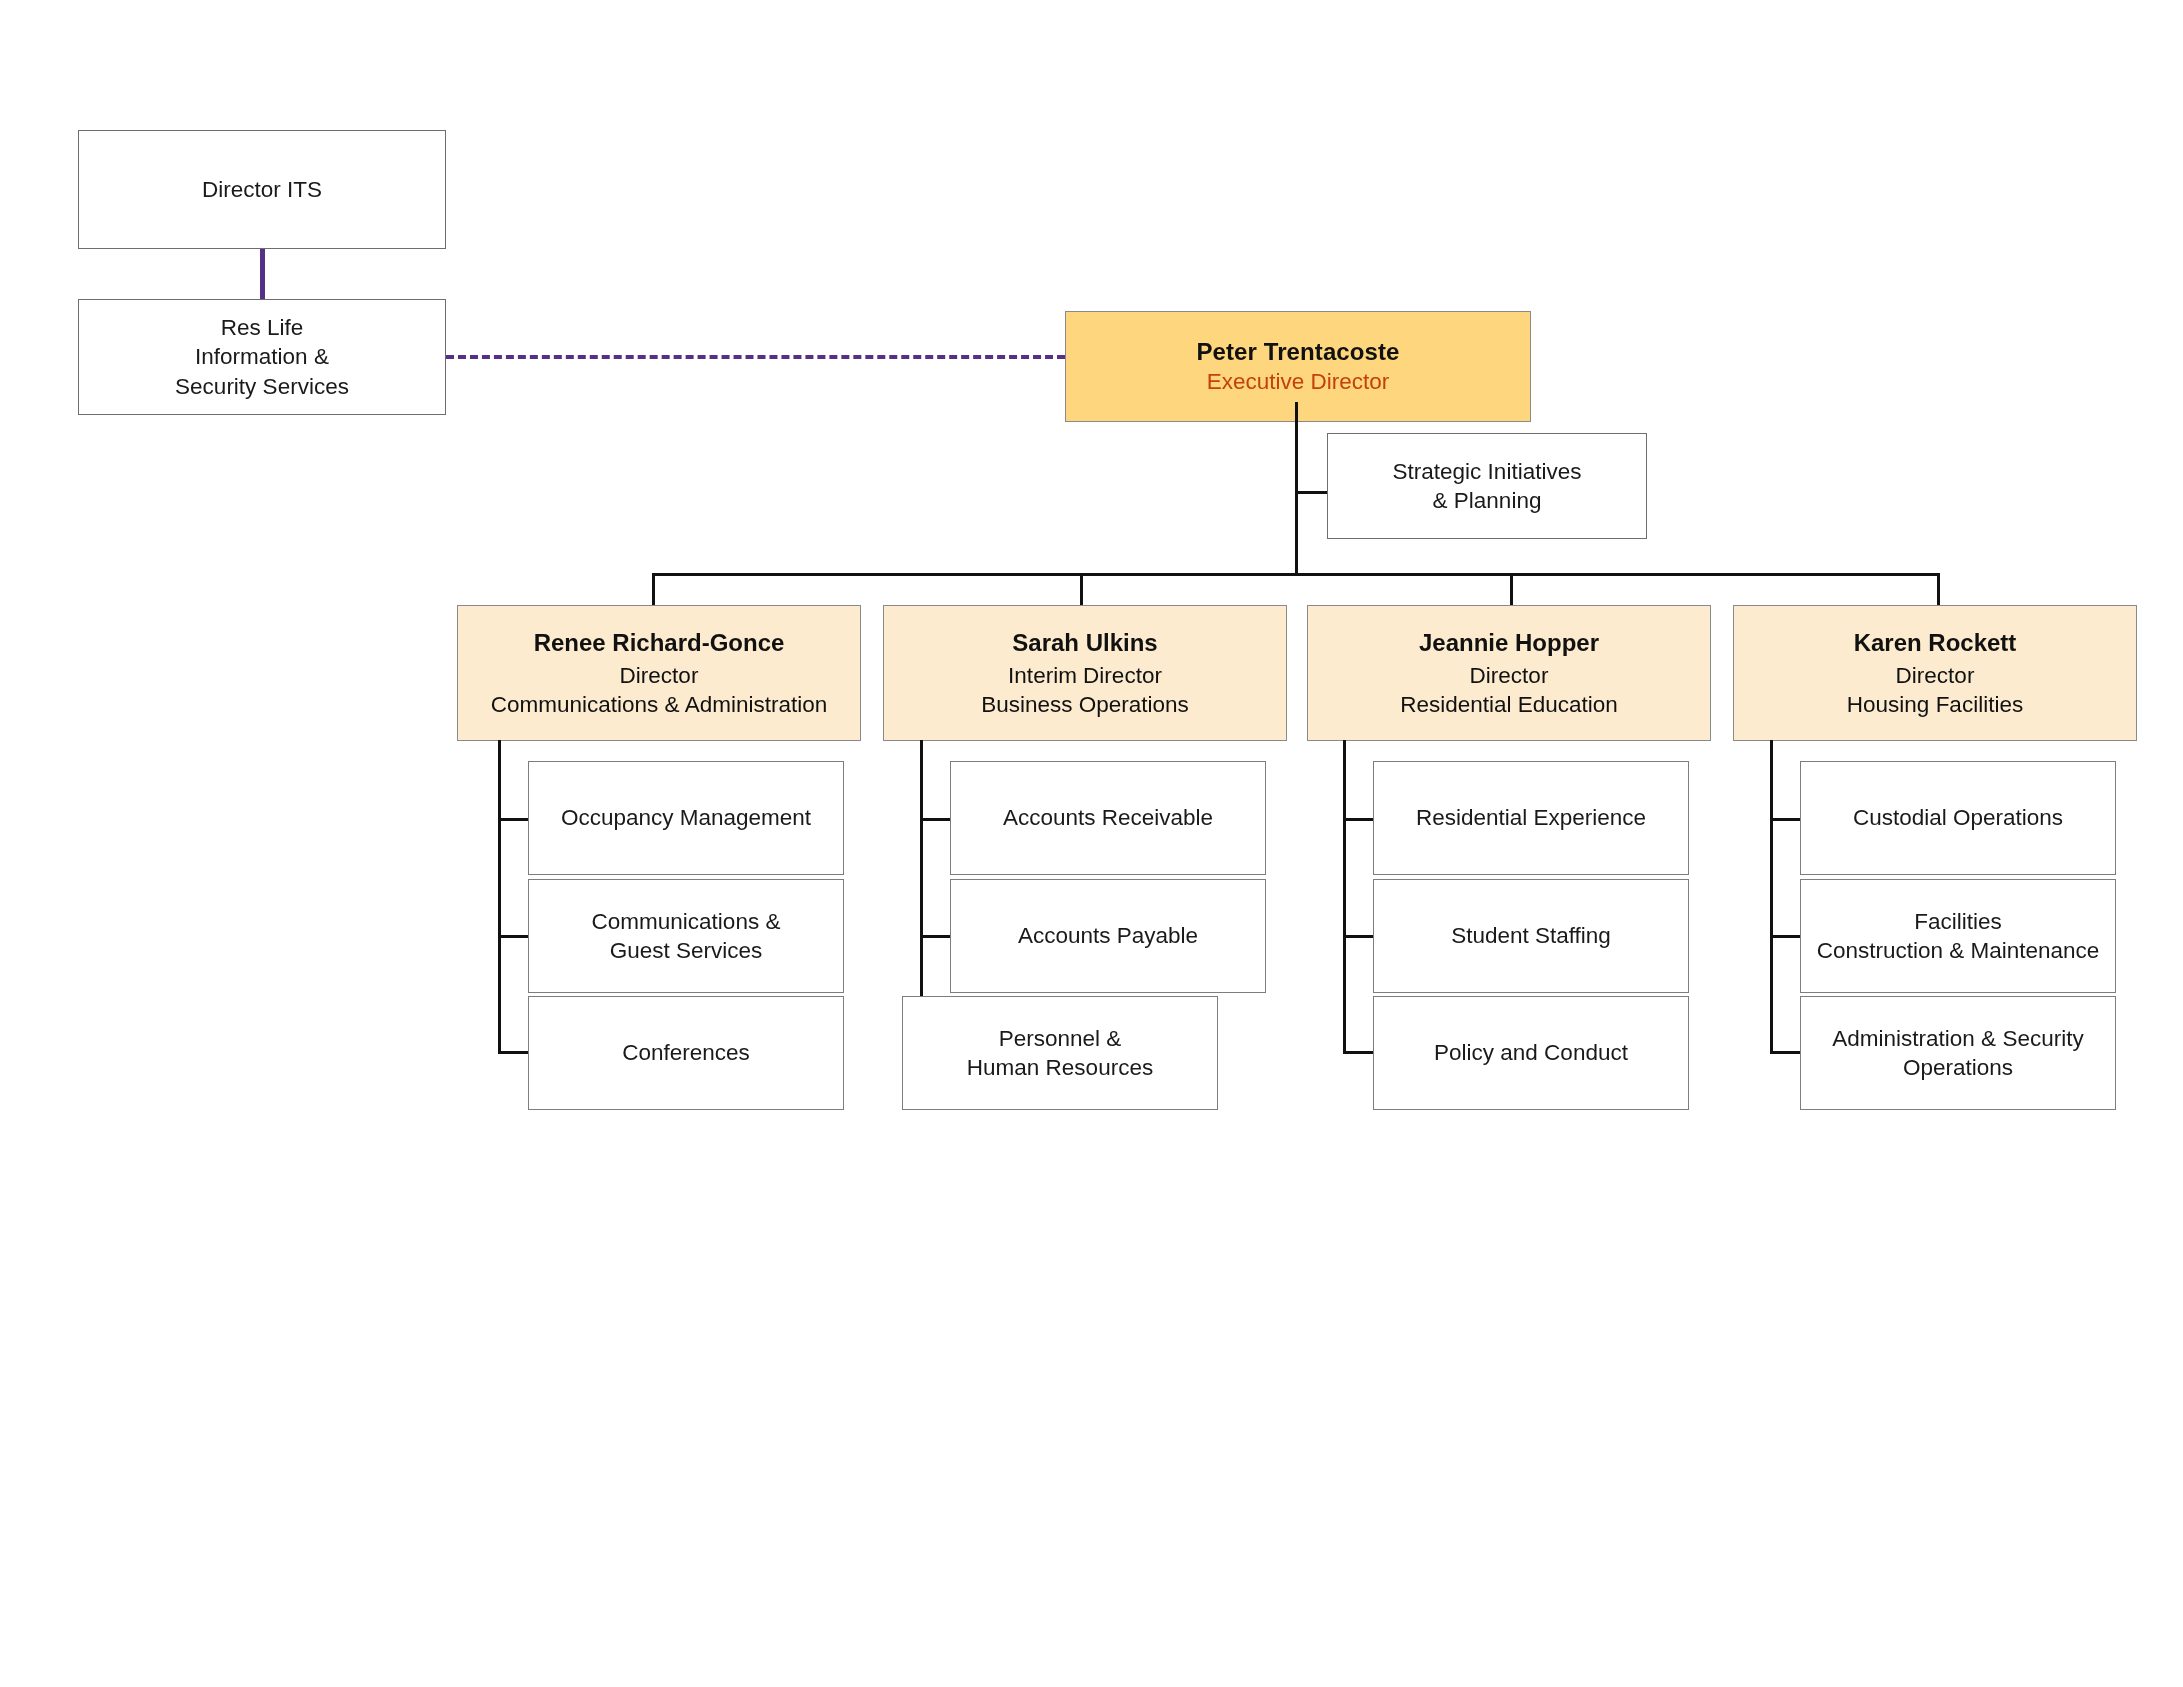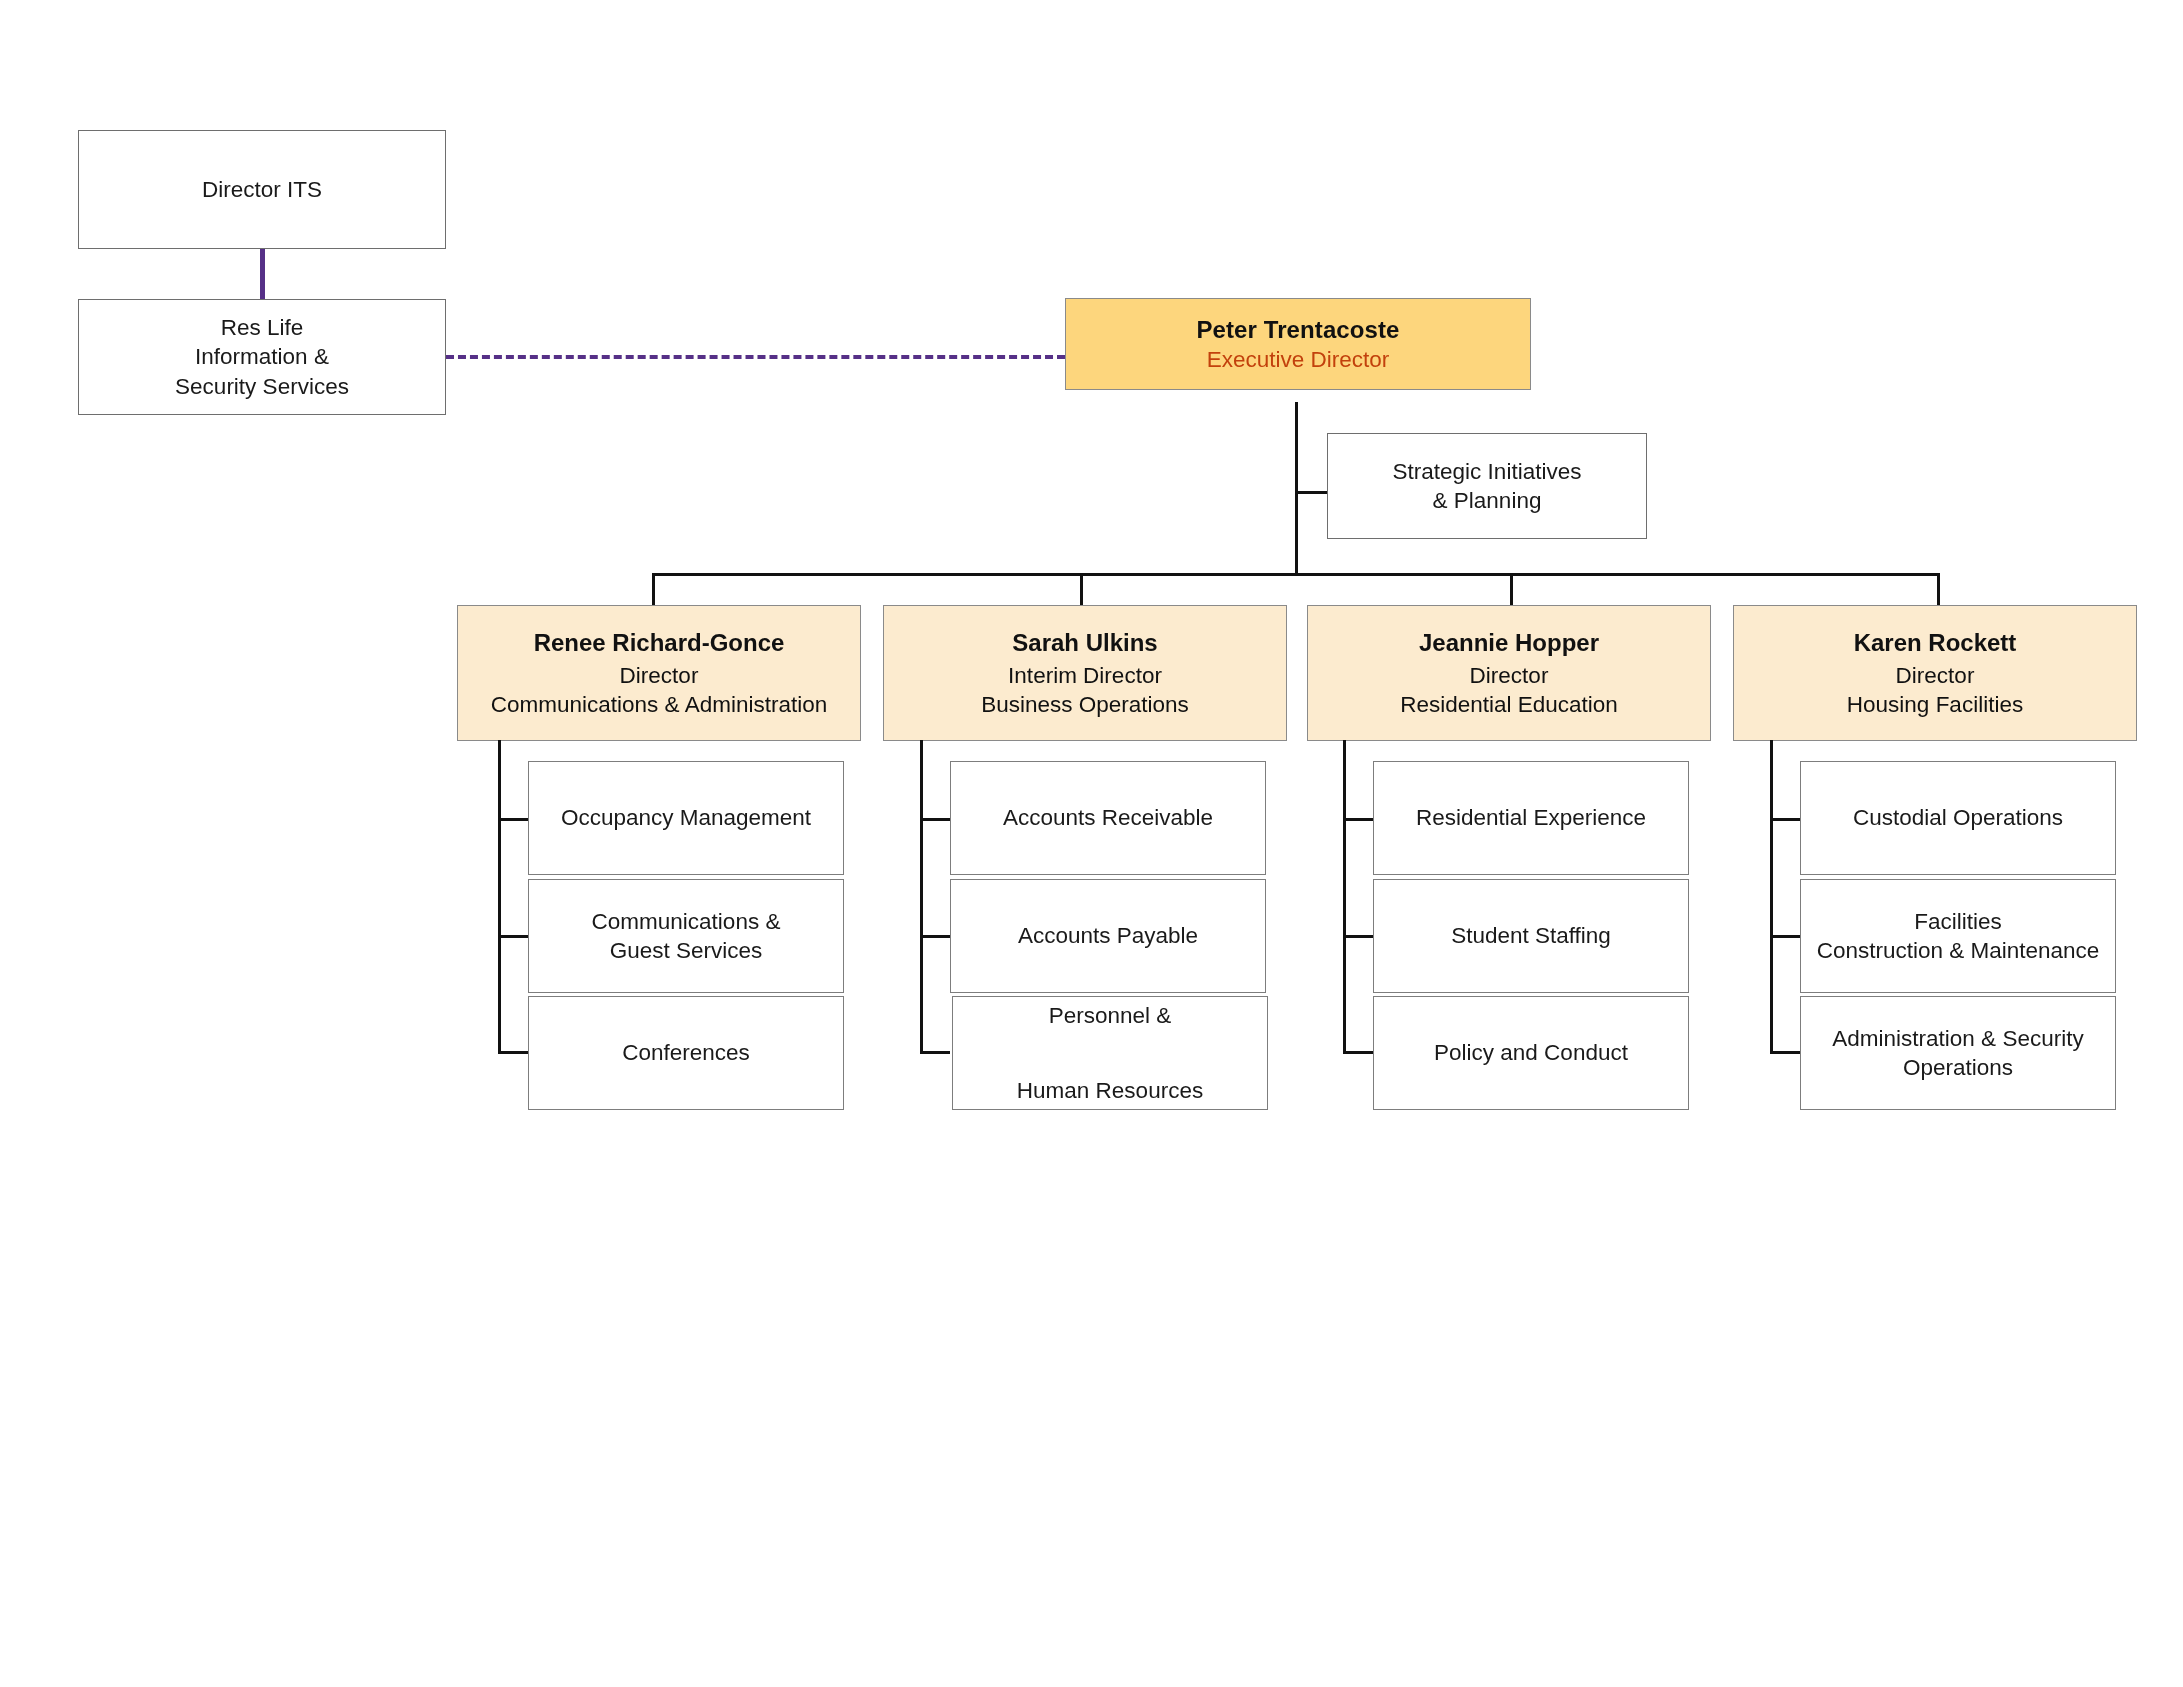--- a/index.html
+++ b/index.html
@@ -125,21 +125,21 @@
   <div class="conn purple v" style="left:260px; top:249px; height:50px;"></div>
 
   <div class="node plain" style="left:78px; top:299px; width:368px; height:116px;">
     <span class="line">Res Life</span>
     <span class="line">Information &amp;</span>
     <span class="line">Security Services</span>
   </div>
 
   <div class="dashed-link" style="left:446px; top:355px; width:619px;"></div>
 
-  <div class="node exec" style="left:1065px; top:298px; width:466px; height:92px;">
+  <div class="node exec" style="left:1065px; top:311px; width:466px; height:111px;">
     <span class="line name">Peter Trentacoste</span>
     <span class="line role">Executive Director</span>
   </div>
 
   <div class="conn v" style="left:1295px; top:402px; height:173px;"></div>
 
   <div class="conn h" style="left:1295px; top:491px; width:32px;"></div>
 
   <div class="node plain" style="left:1327px; top:433px; width:320px; height:106px;">
     <span class="line">Strategic Initiatives</span>
@@ -186,21 +186,21 @@
   <div class="conn h" style="left:920px; top:818px; width:30px;"></div>
   <div class="conn h" style="left:920px; top:935px; width:30px;"></div>
   <div class="conn h" style="left:920px; top:1051px; width:30px;"></div>
 
   <div class="node unit-box" style="left:950px; top:761px; width:316px; height:114px;">
     <span class="line">Accounts Receivable</span>
   </div>
   <div class="node unit-box" style="left:950px; top:879px; width:316px; height:114px;">
     <span class="line">Accounts Payable</span>
   </div>
-  <div class="node unit-box" style="left:952px; top:996px; width:316px; height:114px;justify-content:space-between;">
+  <div class="node unit-box" style="left:902px; top:996px; width:316px; height:114px;">
     <span class="line">Personnel &amp;</span>
     <span class="line">Human Resources</span>
   </div>
 
   <div class="node director" style="left:1307px; top:605px; width:404px; height:136px;">
     <span class="line name">Jeannie Hopper</span>
     <span class="line role">Director</span>
     <span class="line unit">Residential Education</span>
   </div>
 

